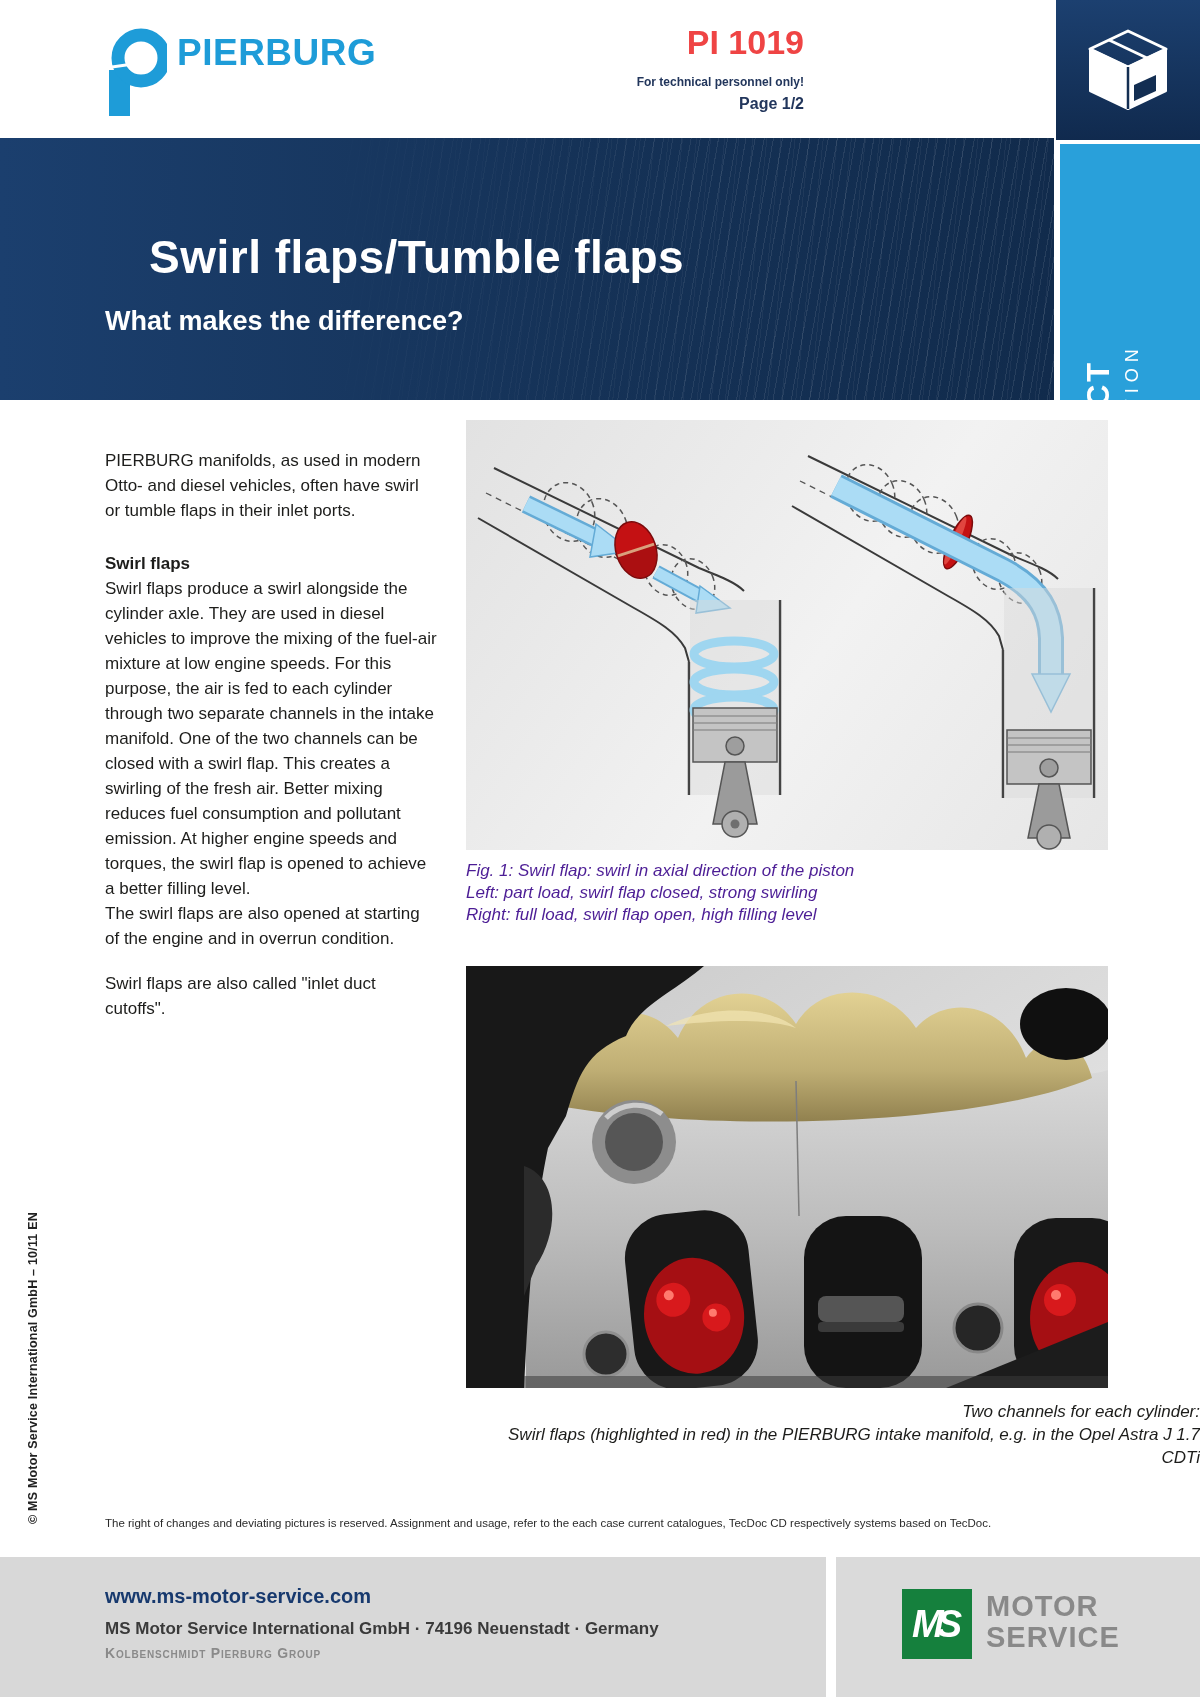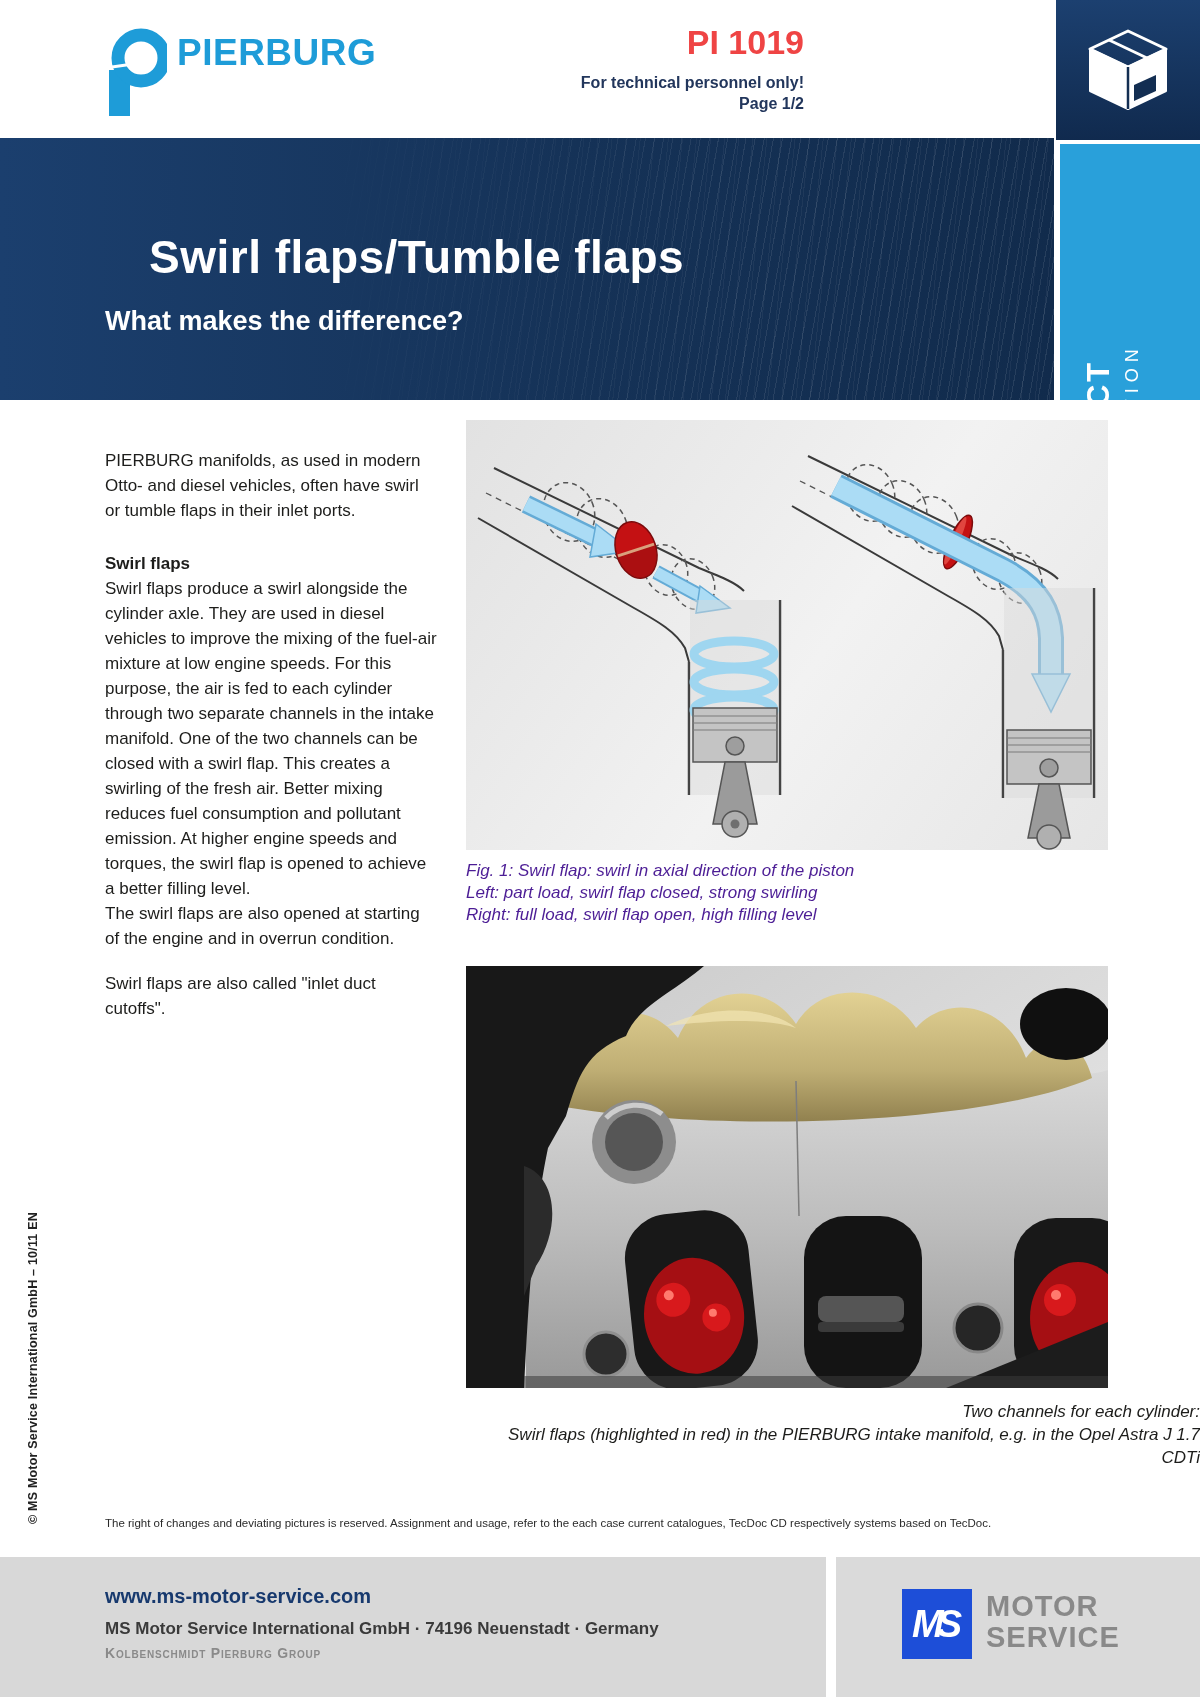--- a/index.html
+++ b/index.html
@@ -6,21 +6,21 @@
   .page{
     position:relative;width:1200px;height:1697px;background:#ffffff;overflow:hidden;
     font-family:"Liberation Sans",sans-serif;color:#1d1d1b;
   }
   
   .header{position:absolute;left:0;top:0;width:1054px;height:138px;background:#fff;}
   .brand{position:absolute;left:103px;top:26px;display:flex;align-items:flex-start;text-align:right;}
   .brand-word{font-size:37px;font-weight:bold;color:#1e9cd8;letter-spacing:0.5px;margin-left:10px;margin-top:6px;}
   .doc-meta{position:absolute;right:250px;top:22px;text-align:right;width:420px;}
   .doc-number{font-size:34px;font-weight:bold;color:#ef4444;line-height:40px;}
-  .doc-note{font-size:16px;font-weight:bold;color:#22365c;margin-top:10px;line-height:21px;}
+  .doc-note{font-size:12px;font-weight:bold;color:#22365c;margin-top:10px;line-height:21px;}
   .doc-page{font-size:16px;font-weight:bold;color:#22365c;line-height:21px;}
   .box-tile{position:absolute;left:1056px;top:0;width:144px;height:140px;
     background:linear-gradient(180deg,#1c4070 0%,#102a4e 100%);display:flex;align-items:center;justify-content:center;}
   
   .banner{position:absolute;left:0;top:138px;width:1054px;height:262px;
     background:linear-gradient(90deg,#1b3f6e 0%,#153257 55%,#112b4c 100%);overflow:hidden;}
   .banner-pattern{position:absolute;right:0;top:0;width:70%;height:100%;
     background:
       repeating-linear-gradient(100deg,rgba(255,255,255,0.09) 0 1px,transparent 1px 9px),
       repeating-linear-gradient(96deg,rgba(255,255,255,0.05) 0 1px,transparent 1px 14px);
@@ -53,21 +53,21 @@
     font-size:12.5px;font-weight:600;color:#222222;letter-spacing:0.2px;}
   
   .disclaimer{position:absolute;left:105px;top:1516px;width:1010px;font-size:11.5px;color:#2a2a2a;line-height:15px;}
   
   .footer-left{position:absolute;left:0;top:1557px;width:826px;height:140px;background:#d8d8d8;}
   .footer-right{position:absolute;left:836px;top:1557px;width:364px;height:140px;background:#dadada;}
   .footer-web{position:absolute;left:105px;top:28px;font-size:20px;font-weight:bold;color:#17396e;text-decoration:none;}
   .footer-company{position:absolute;left:105px;top:62px;font-size:17px;font-weight:bold;color:#3a3a3a;}
   .footer-group{position:absolute;left:105px;top:88px;font-size:14px;font-weight:bold;color:#8a8a8a;
     font-variant:small-caps;letter-spacing:0.8px;}
-  .ms-logo{position:absolute;left:66px;top:32px;width:70px;height:70px;background:#1d4ed8;
+  .ms-logo{position:absolute;left:66px;top:32px;width:70px;height:70px;background:#15803d;
     display:flex;align-items:center;justify-content:center;}
   .ms-monogram{color:#ffffff;font-size:38px;font-weight:bold;letter-spacing:-7px;padding-right:7px;font-style:italic;}
   .ms-wordmark{position:absolute;left:150px;top:34px;line-height:31px;font-size:29px;font-weight:bold;
     color:#898989;letter-spacing:1px;}
   .ms-wordmark span{display:block;}
 </style>
 </head>
 <body>
 
 <div class="page">

